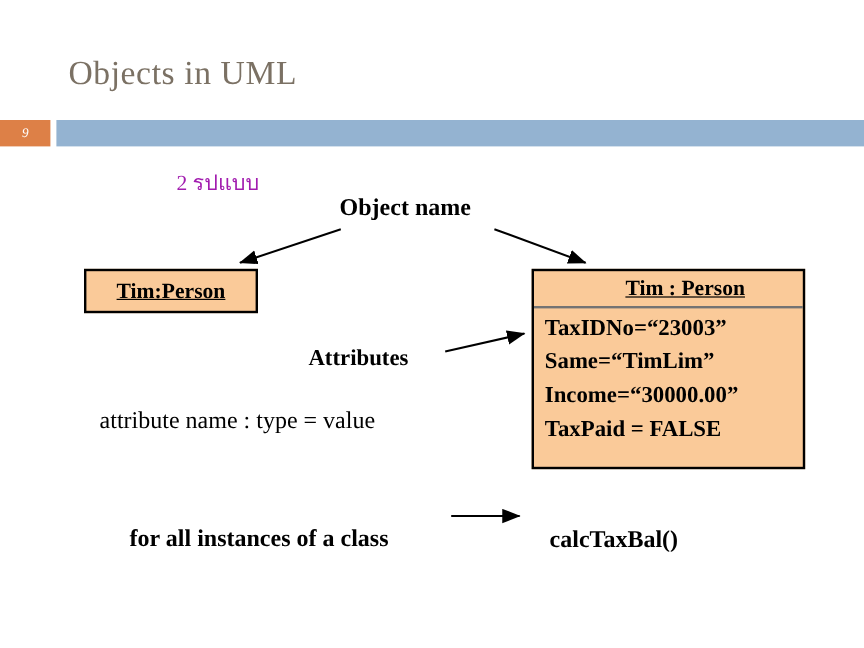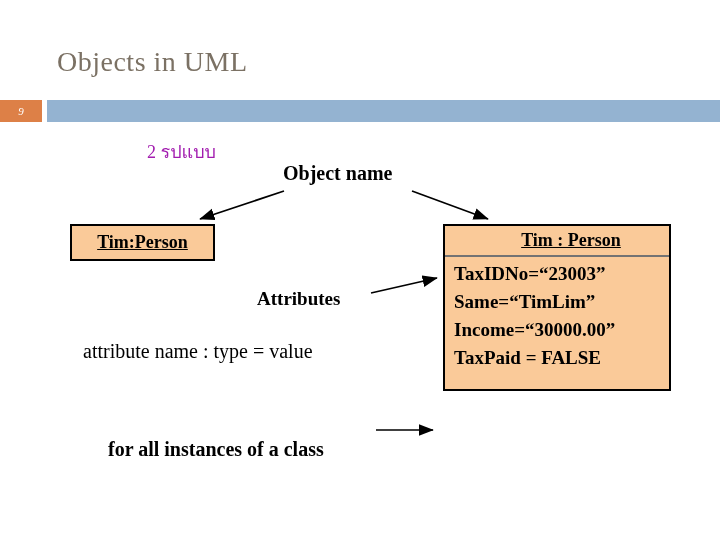--- a/index.html
+++ b/index.html
@@ -94,14 +94,15 @@
       <div>Income=“30000.00”</div>
       <div>TaxPaid = FALSE</div>
     </div>
   </div>
 
   <div class="abs attributes-label">Attributes</div>
   <div class="abs attribute-syntax">attribute name : type = value</div>
 
   <div class="abs ops-line2">for all instances of a class</div>
 
+  <div class="abs op-call-2">calcTaxBal()</div>
 
 </div>
 
 </body></html>

